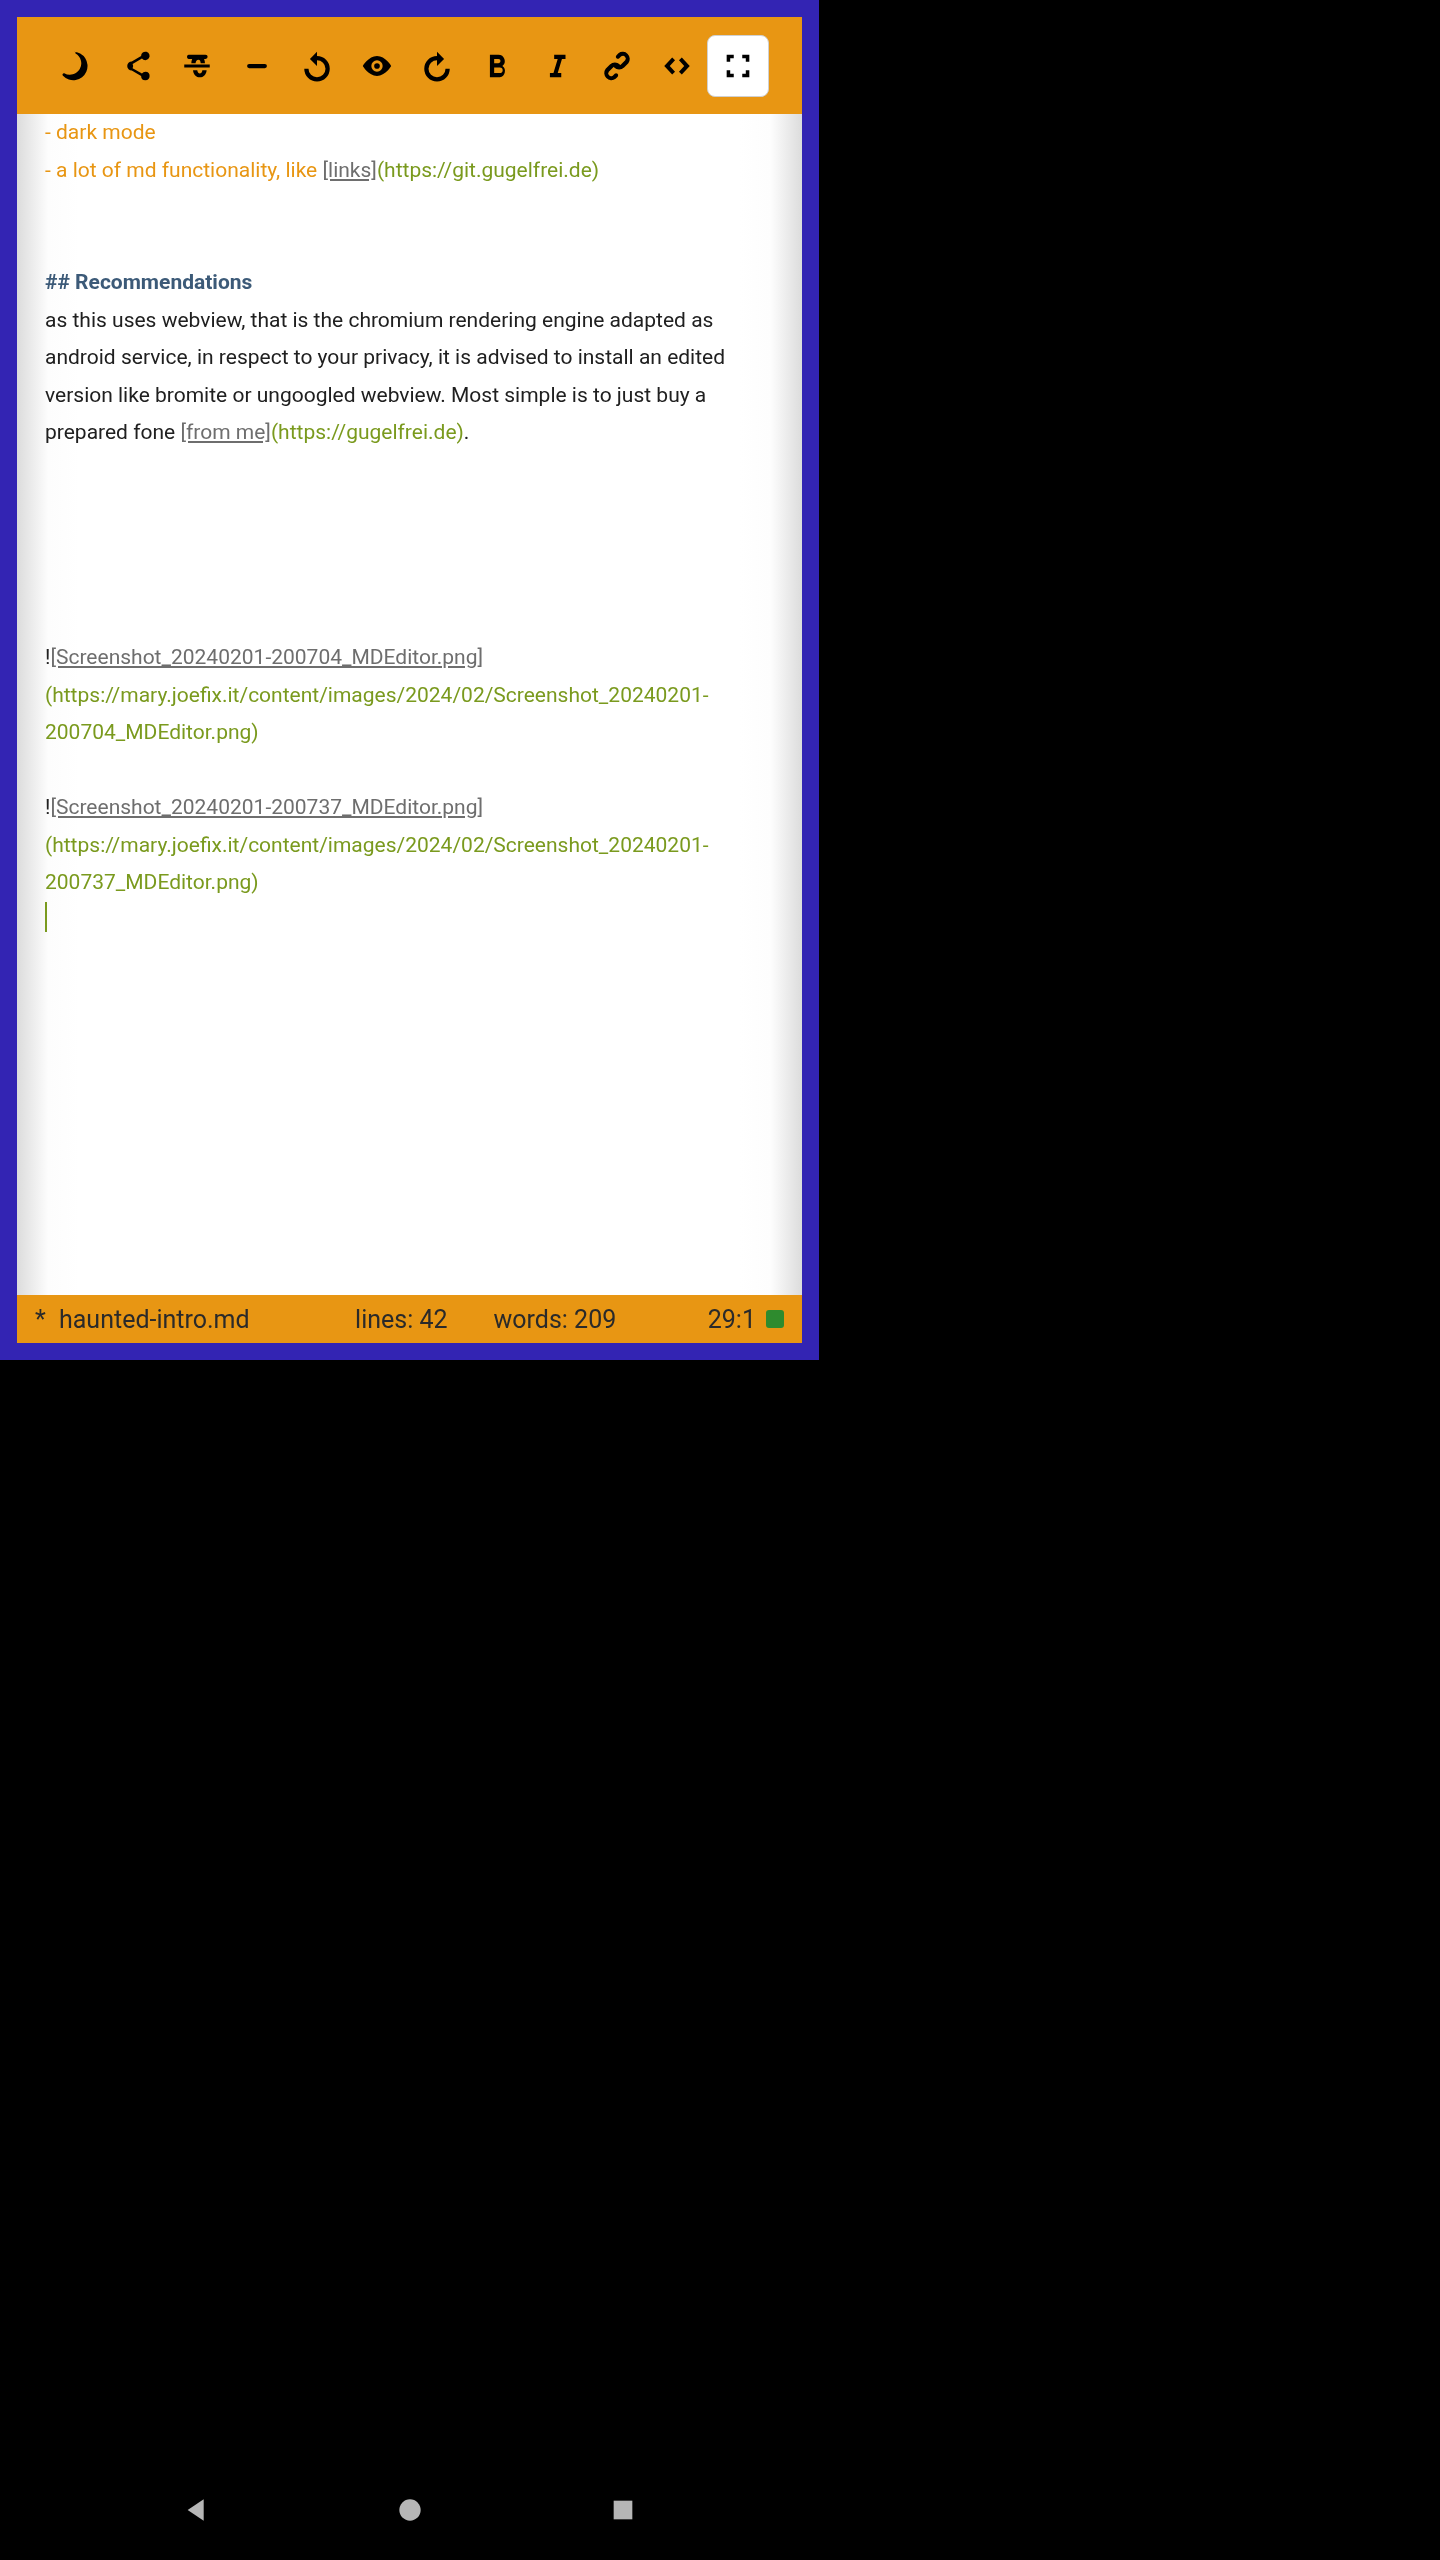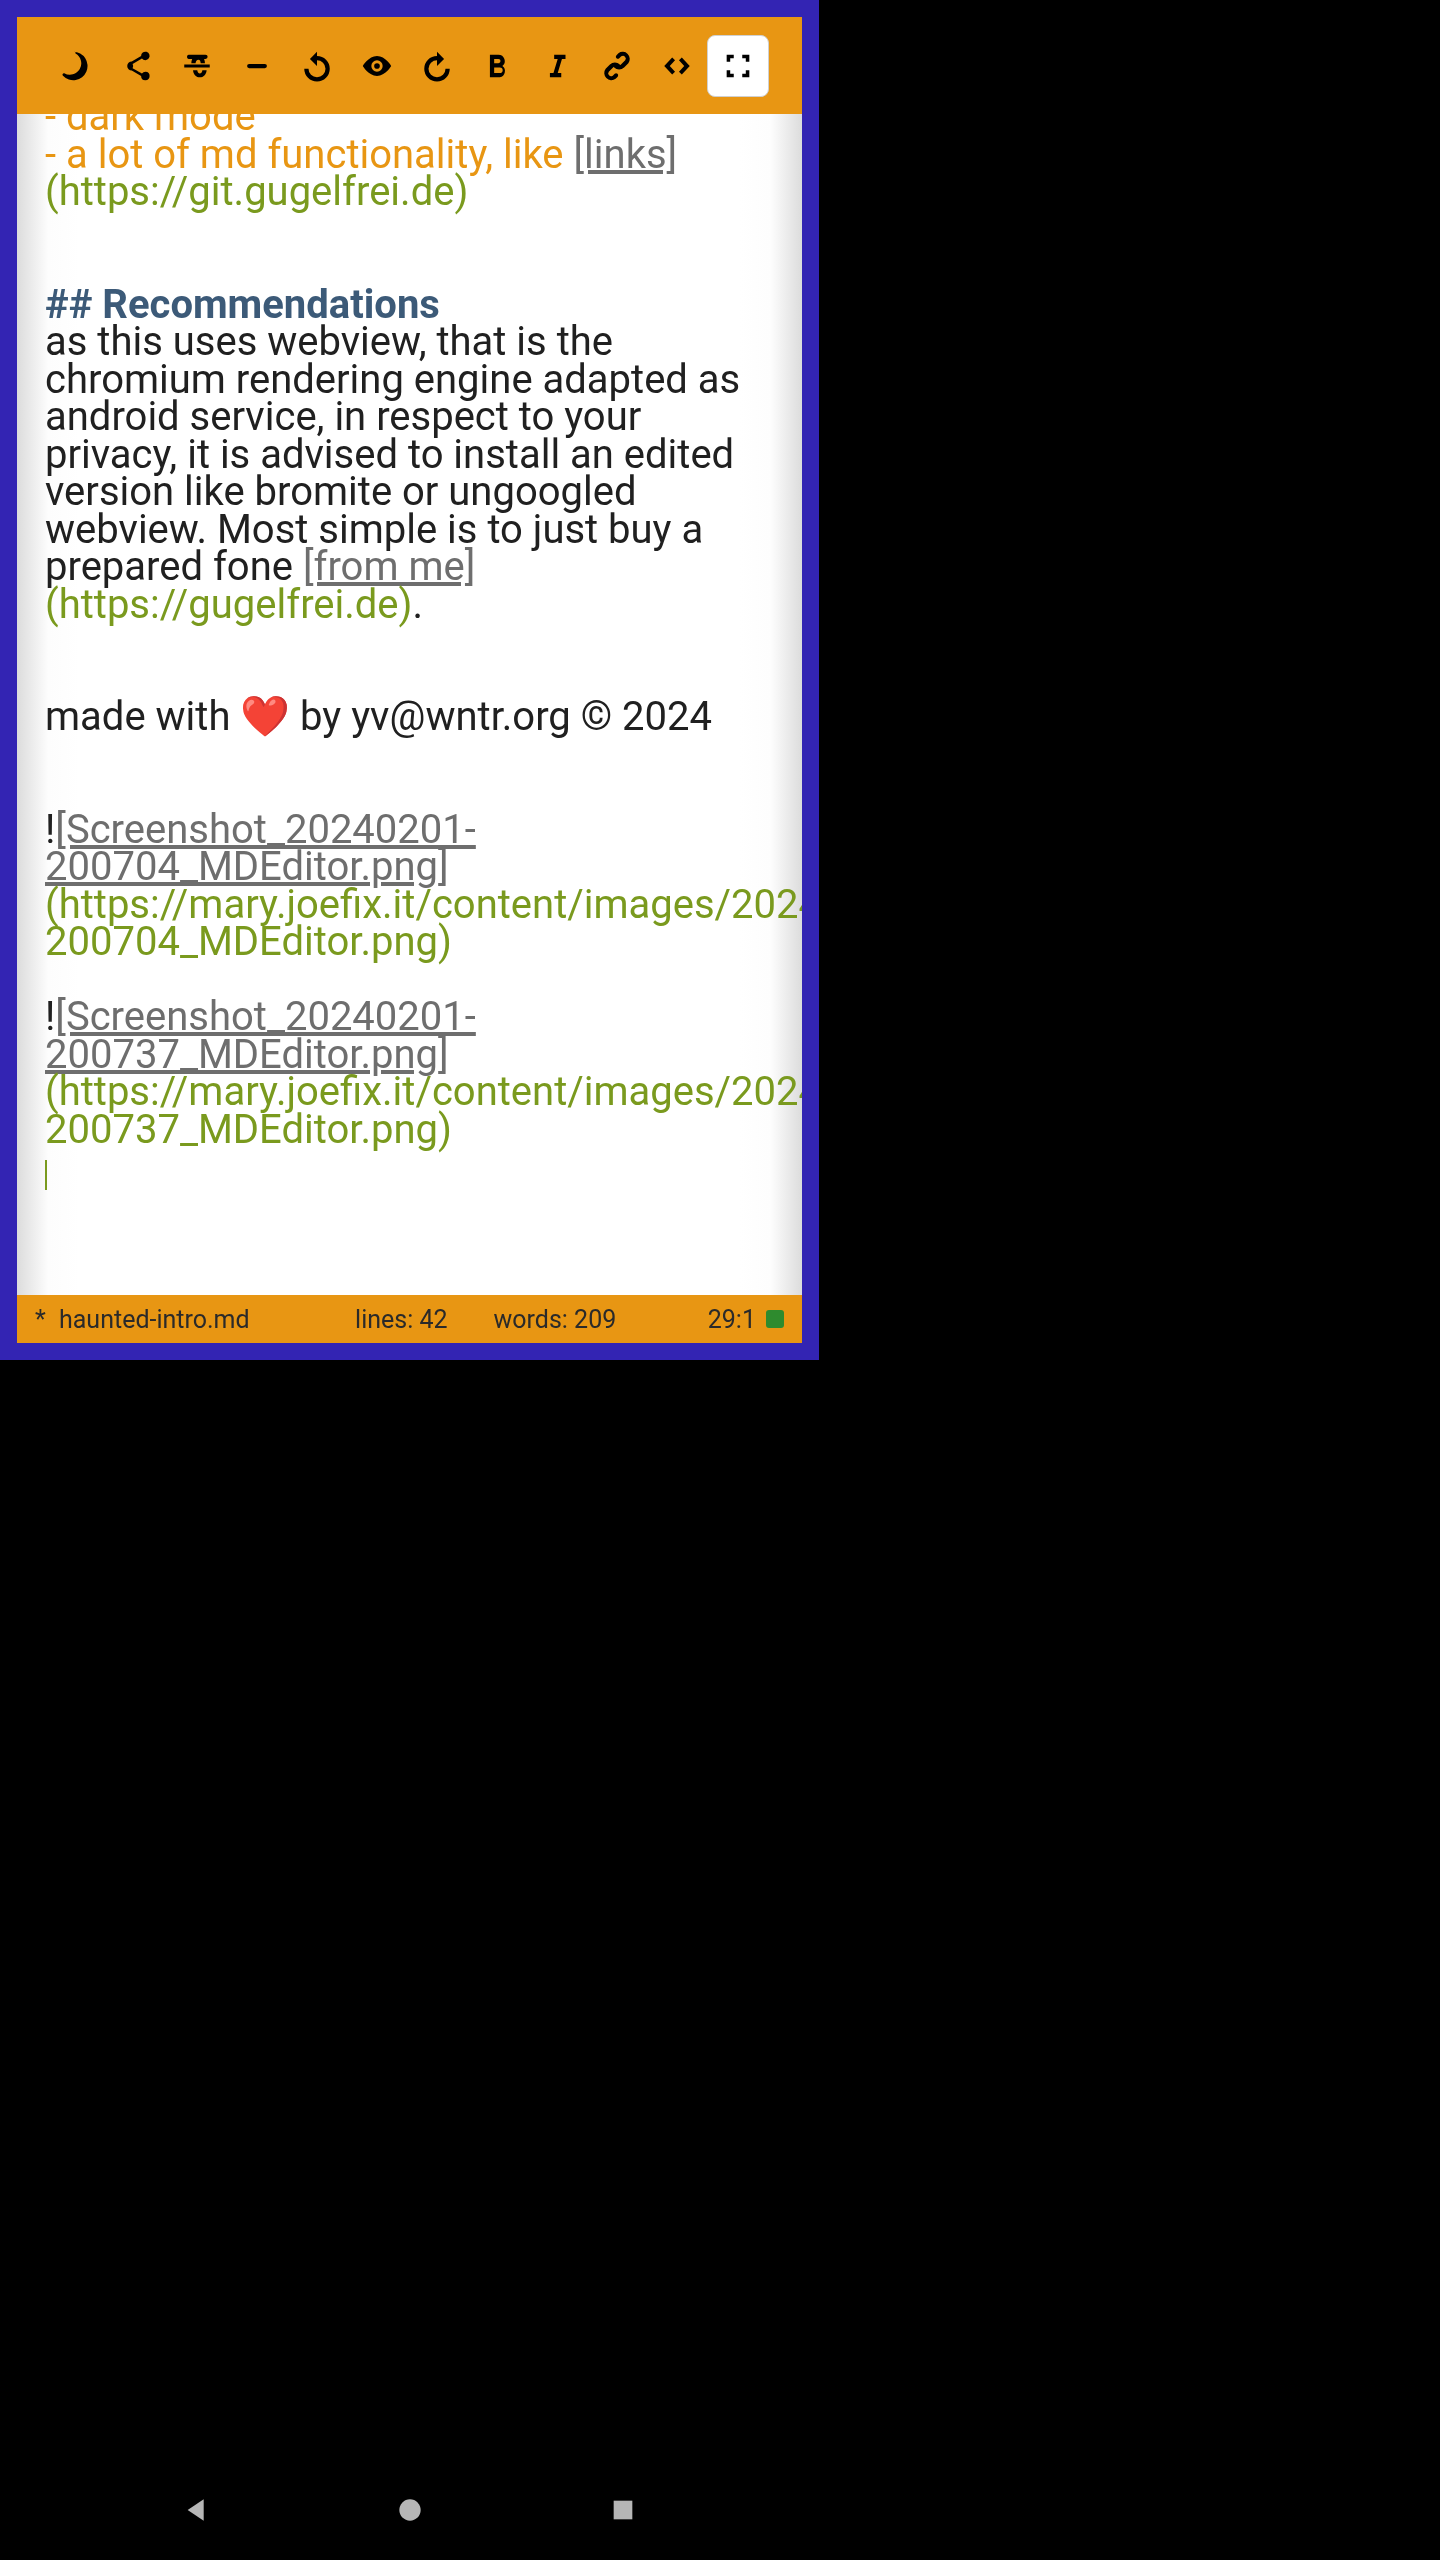--- a/index.html
+++ b/index.html
@@ -47,22 +47,22 @@
   }
   .tb-btn.active {
     background: #fff;
     border: 1px solid #d0d0d0;
   }
   .tb-btn svg { width: 34px; height: 34px; }
   
   .editor {
     flex: 1;
     background: linear-gradient(90deg, #dcdcdc 0%, #fdfdfd 4%, #ffffff 8%, #ffffff 92%, #fdfdfd 96%, #dcdcdc 100%);
-    padding: 0 28px 0 28px;
-    font-size: 40px;
+    padding: 16px 28px 0 28px;
+    font-size: 21px;
     line-height: 37.5px;
     color: #000;
     overflow: hidden;
     position: relative;
   }
   .editor-content {
     position: relative;
     top: -16px;
   }
   .md-list  { color: #e89613; }
@@ -188,21 +188,21 @@
     <div class="editor">
       <div class="editor-content">
         <span class="md-list">- dark mode</span><br>
         <span class="md-list">- a lot of md functionality, like </span><span class="md-link">[links]</span><span class="md-url">(https://git.gugelfrei.de)</span><br>
         <br>
         <br>
         <span class="md-head">## Recommendations</span><br>
         <span class="md-body">as this uses webview, that is the chromium rendering engine adapted as android service, in respect to your privacy, it is advised to install an edited version like bromite or ungoogled webview. Most simple is to just buy a prepared fone </span><span class="md-link">[from me]</span><span class="md-url">(https://gugelfrei.de)</span><span class="md-body">.</span><br>
         <br>
         <br>
-        <span class="md-body">made with ❤️ by yv@wntr.org © 2024</span><br>
+        <br>
         <br>
         <br>
         <span class="md-body">!</span><span class="md-link">[Screenshot_20240201-200704_MDEditor.png]</span><span class="md-url">(https://mary.joefix.it/content/images/2024/02/Screenshot_20240201-200704_MDEditor.png)</span><br>
         <br>
         <span class="md-body">!</span><span class="md-link">[Screenshot_20240201-200737_MDEditor.png]</span><span class="md-url">(https://mary.joefix.it/content/images/2024/02/Screenshot_20240201-200737_MDEditor.png)</span><br>
         <span class="cursor"></span>
       </div>
     </div>
 
     <div class="status">

